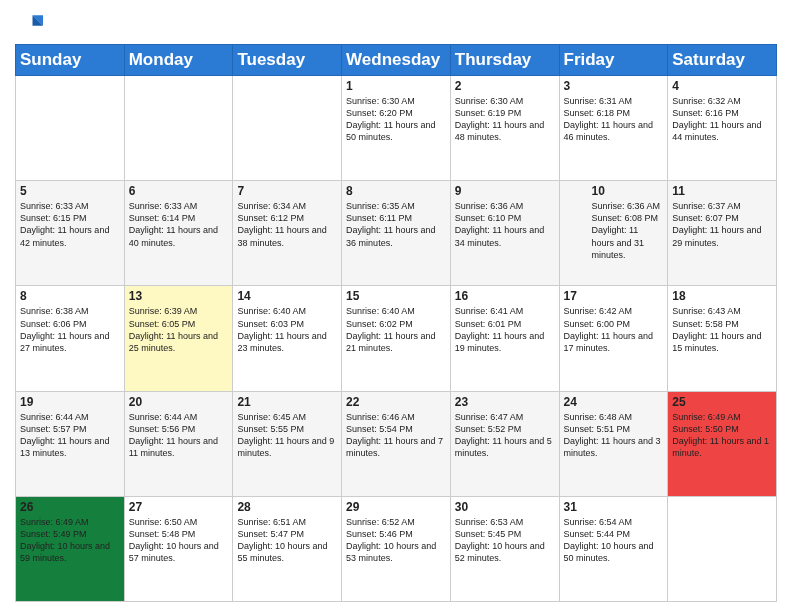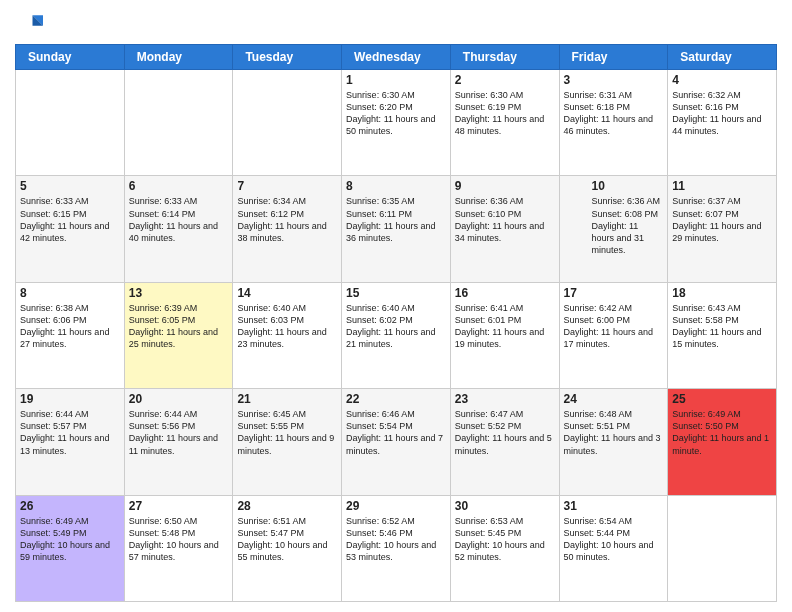--- a/index.html
+++ b/index.html
@@ -58,23 +58,23 @@
     .calendar {
       flex: 1;
       border: 1px solid #ccc;
       border-collapse: collapse;
       width: 100%;
       table-layout: fixed;
     }
     .calendar th {
       background-color: #2b7ad4;
       color: #fff;
-      font-size: 12px;
+      font-size: 17px;
       font-weight: bold;
-      padding: 5px 12px;
+      padding: 5px 4px;
       text-align: left;
       border: 1px solid #2266b8;
     }
     .calendar td {
       border: 1px solid #ccc;
       vertical-align: top;
       padding: 3px 4px;
       font-size: 9.5px;
       color: #222;
       height: 85px;
@@ -319,21 +319,21 @@
           </td>
           <td style="background-color: #ef4444;">
             <span class="day-num">25</span>
             <div class="day-info">Sunrise: 6:49 AM
 Sunset: 5:50 PM
 Daylight: 11 hours
 and 1 minute.</div>
           </td>
         </tr>
         <tr>
-          <td style="background-color: #c4b5fd;">
+          <td style="background-color: #15803d;">
             <span class="day-num">26</span>
             <div class="day-info">Sunrise: 6:49 AM
 Sunset: 5:49 PM
 Daylight: 10 hours
 and 59 minutes.</div>
           </td>
           <td style="background-color: rgb(255, 255, 255);">
             <span class="day-num">27</span>
             <div class="day-info">Sunrise: 6:50 AM
 Sunset: 5:48 PM

